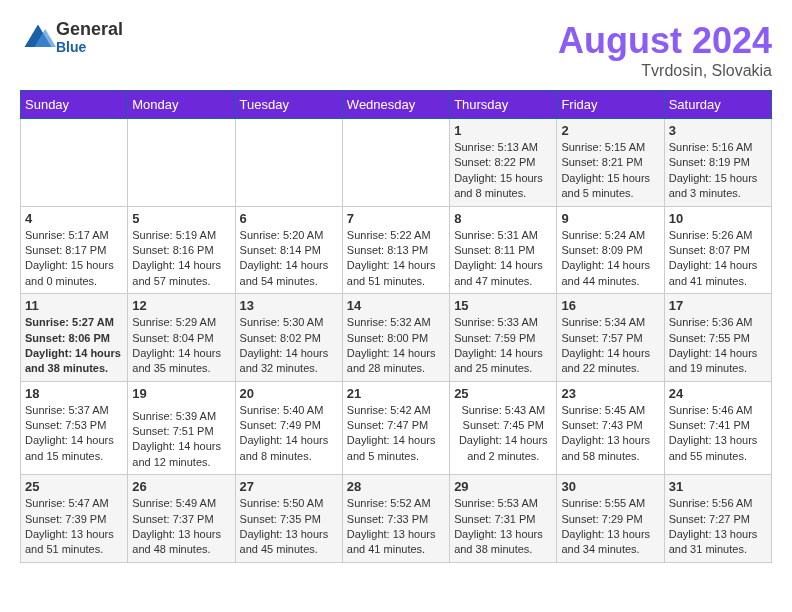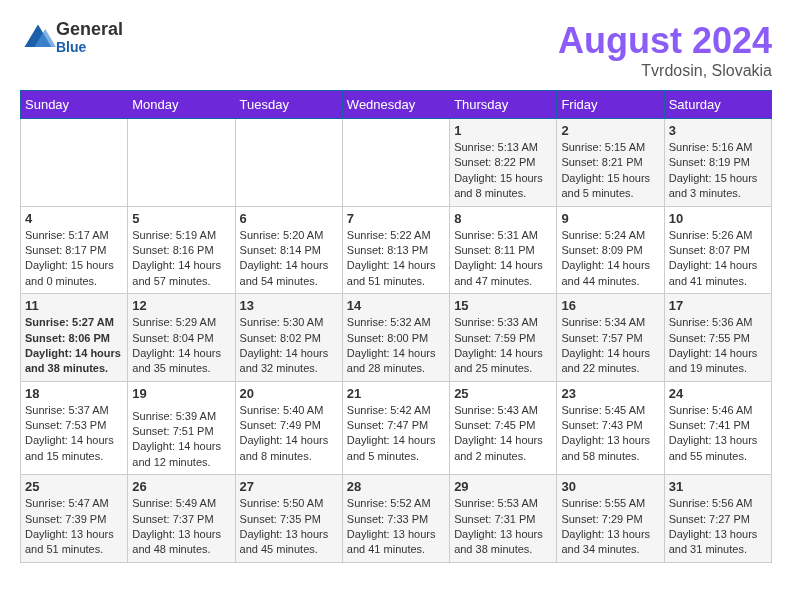--- a/index.html
+++ b/index.html
@@ -281,21 +281,21 @@
         </td>
         <td>
           <div class="day-num">21</div>
           <div class="day-info" style="white-space: pre-line;">Sunrise: 5:42 AM
 Sunset: 7:47 PM
 Daylight: 14 hours
 and 5 minutes.</div>
         </td>
         <td>
           <div class="day-num">25</div>
-          <div class="day-info" style="white-space: pre-line;">Sunrise: 5:43 AM
+          <div class="day-info" style="white-space: pre-line; text-align: center;">Sunrise: 5:43 AM
 Sunset: 7:45 PM
 Daylight: 14 hours
 and 2 minutes.</div>
         </td>
         <td>
           <div class="day-num">23</div>
           <div class="day-info" style="white-space: pre-line;">Sunrise: 5:45 AM
 Sunset: 7:43 PM
 Daylight: 13 hours
 and 58 minutes.</div>

